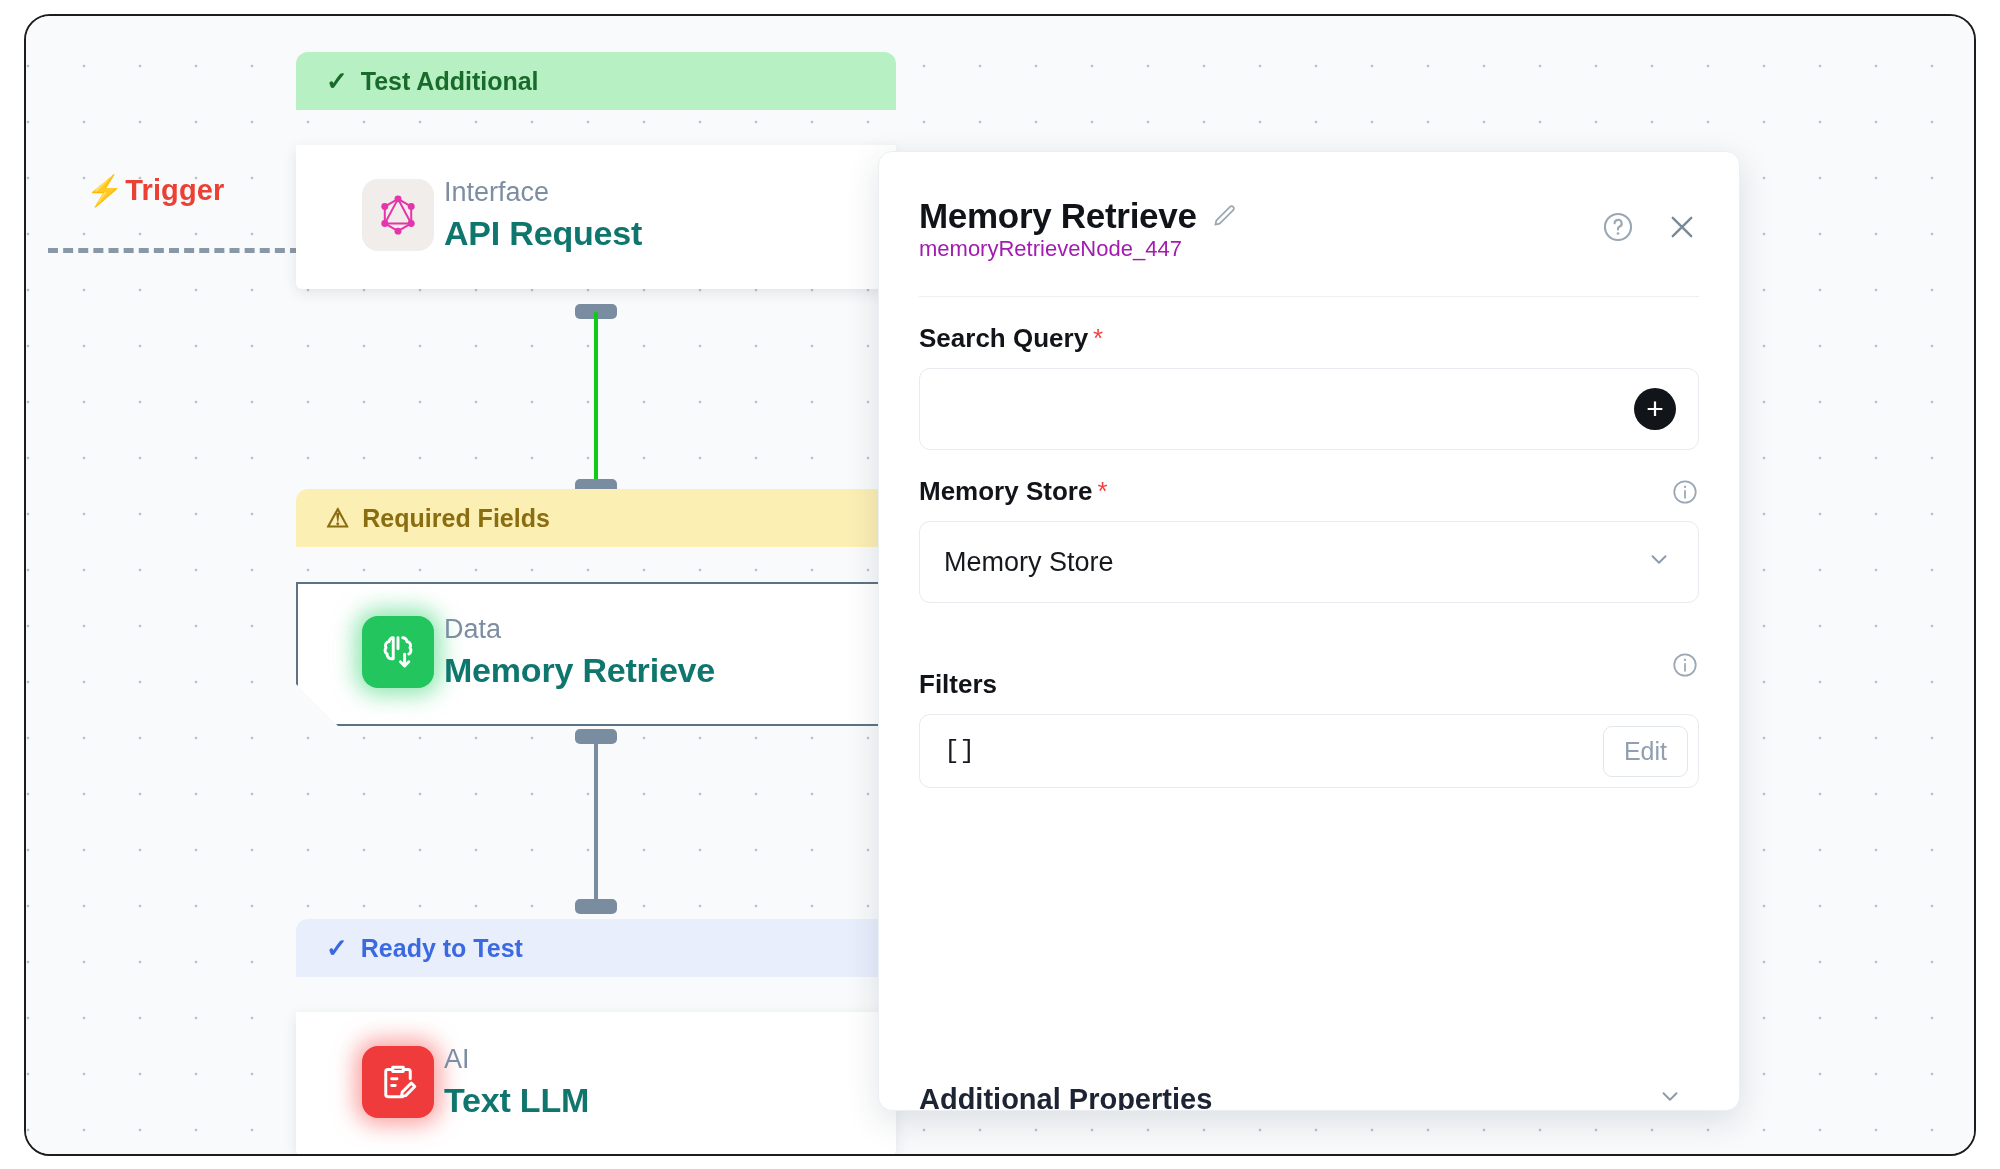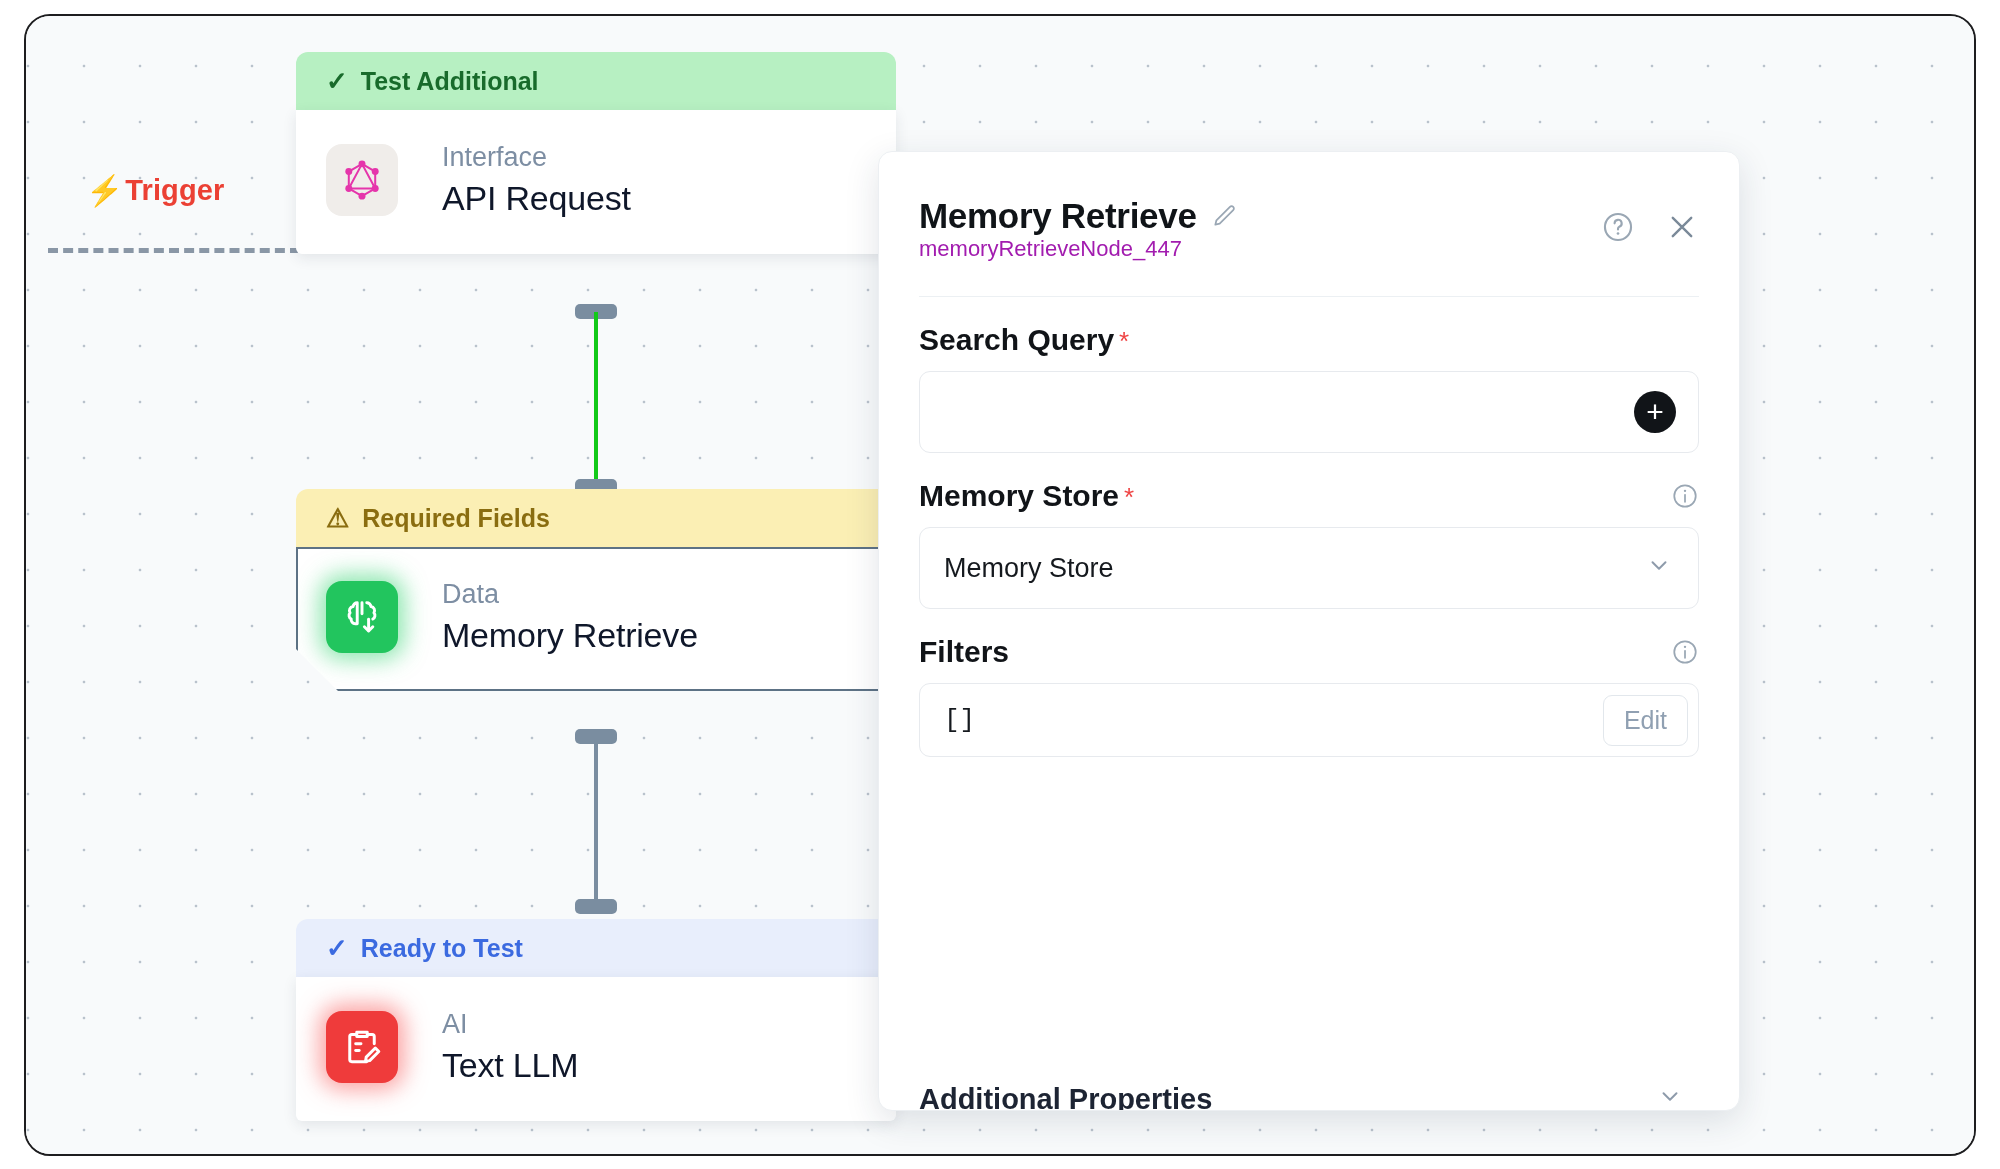--- a/index.html
+++ b/index.html
@@ -55,44 +55,45 @@
   }
   .status-banner .tick { font-size: 26px; font-weight: 700; }
   .banner-success { background: #b7f0c2; color: #186b2b; }
   .banner-warning { background: #fbefb4; color: #8a6d10; }
   .banner-ready   { background: #e8eefc; color: #3b6ae0; }
 
   .node-card {
     background: #ffffff;
     border: 2px solid transparent;
     position: relative;
-    display: flex; align-items: center; gap: 44px;
-    padding: 30px 30px 34px 28px;
+    display: flex; align-items: center; gap: 10px;
+    padding: 30px 30px 34px 64px;
     box-shadow: 0 4px 14px rgba(35,50,70,.10);
+    margin-top: 35px;
   }
   .node-card.plain { border-radius: 0 0 6px 6px; }
   .node-card.selected {
     border: 2px solid #5d7285;
     border-radius: 0 0 6px 6px;
     
     clip-path: polygon(0 0, 100% 0, 100% 100%, 42px 100%, 0 calc(100% - 42px));
   }
 
   .node-icon {
     width: 72px; height: 72px; border-radius: 16px;
     flex: 0 0 auto;
     display: flex; align-items: center; justify-content: center;
   }
   .icon-graphql { background: #f0edea; }
   .icon-memory  { background: #22c55e; box-shadow: 0 0 22px 7px rgba(52,211,113,.55); }
   .icon-llm     { background: #ef3b3b; box-shadow: 0 0 22px 7px rgba(248,90,90,.55); }
 
   .node-text { display: flex; flex-direction: column; gap: 6px; }
   .node-kind  { font-size: 27px; color: #7d8ea3; font-weight: 400; }
-  .node-title { font-size: 34px; color: #0f172a; font-weight: 400; letter-spacing: -.2px; }
+  .node-title { font-size: 34px; color: #0f766e; font-weight: 700; letter-spacing: -.2px; }
 
   
   .conn { position: absolute; left: 0; }
   .conn .port {
     position: absolute; left: 50%; transform: translateX(-50%);
     width: 42px; height: 15px; background: #7a8da0; border-radius: 5px;
   }
   .conn .wire {
     position: absolute; left: 50%; transform: translateX(-50%);
     width: 4px;
@@ -122,21 +123,21 @@
 
   #panel-divider {
     margin-top: 34px; height: 1px; background: #ecf0f3;
   }
 
   .field { margin-top: 26px; }
   .field-label-row {
     display: flex; align-items: center; justify-content: space-between;
     margin-bottom: 14px;
   }
-  .field-label { font-size: 30px; font-weight: 700; color: #111418; }
+  .field-label { font-size: 26px; font-weight: 700; color: #111418; margin-top: 40px; }
   .req { color: #ef4444; font-size: 26px; margin-left: 5px; }
 
   .text-input {
     position: relative;
     height: 82px; border: 1px solid #e7eaee; border-radius: 11px;
     background: #fff;
     display: flex; align-items: center; padding: 0 24px;
   }
   .plus-btn {
     position: absolute; right: 22px; top: 50%; transform: translateY(-50%);

